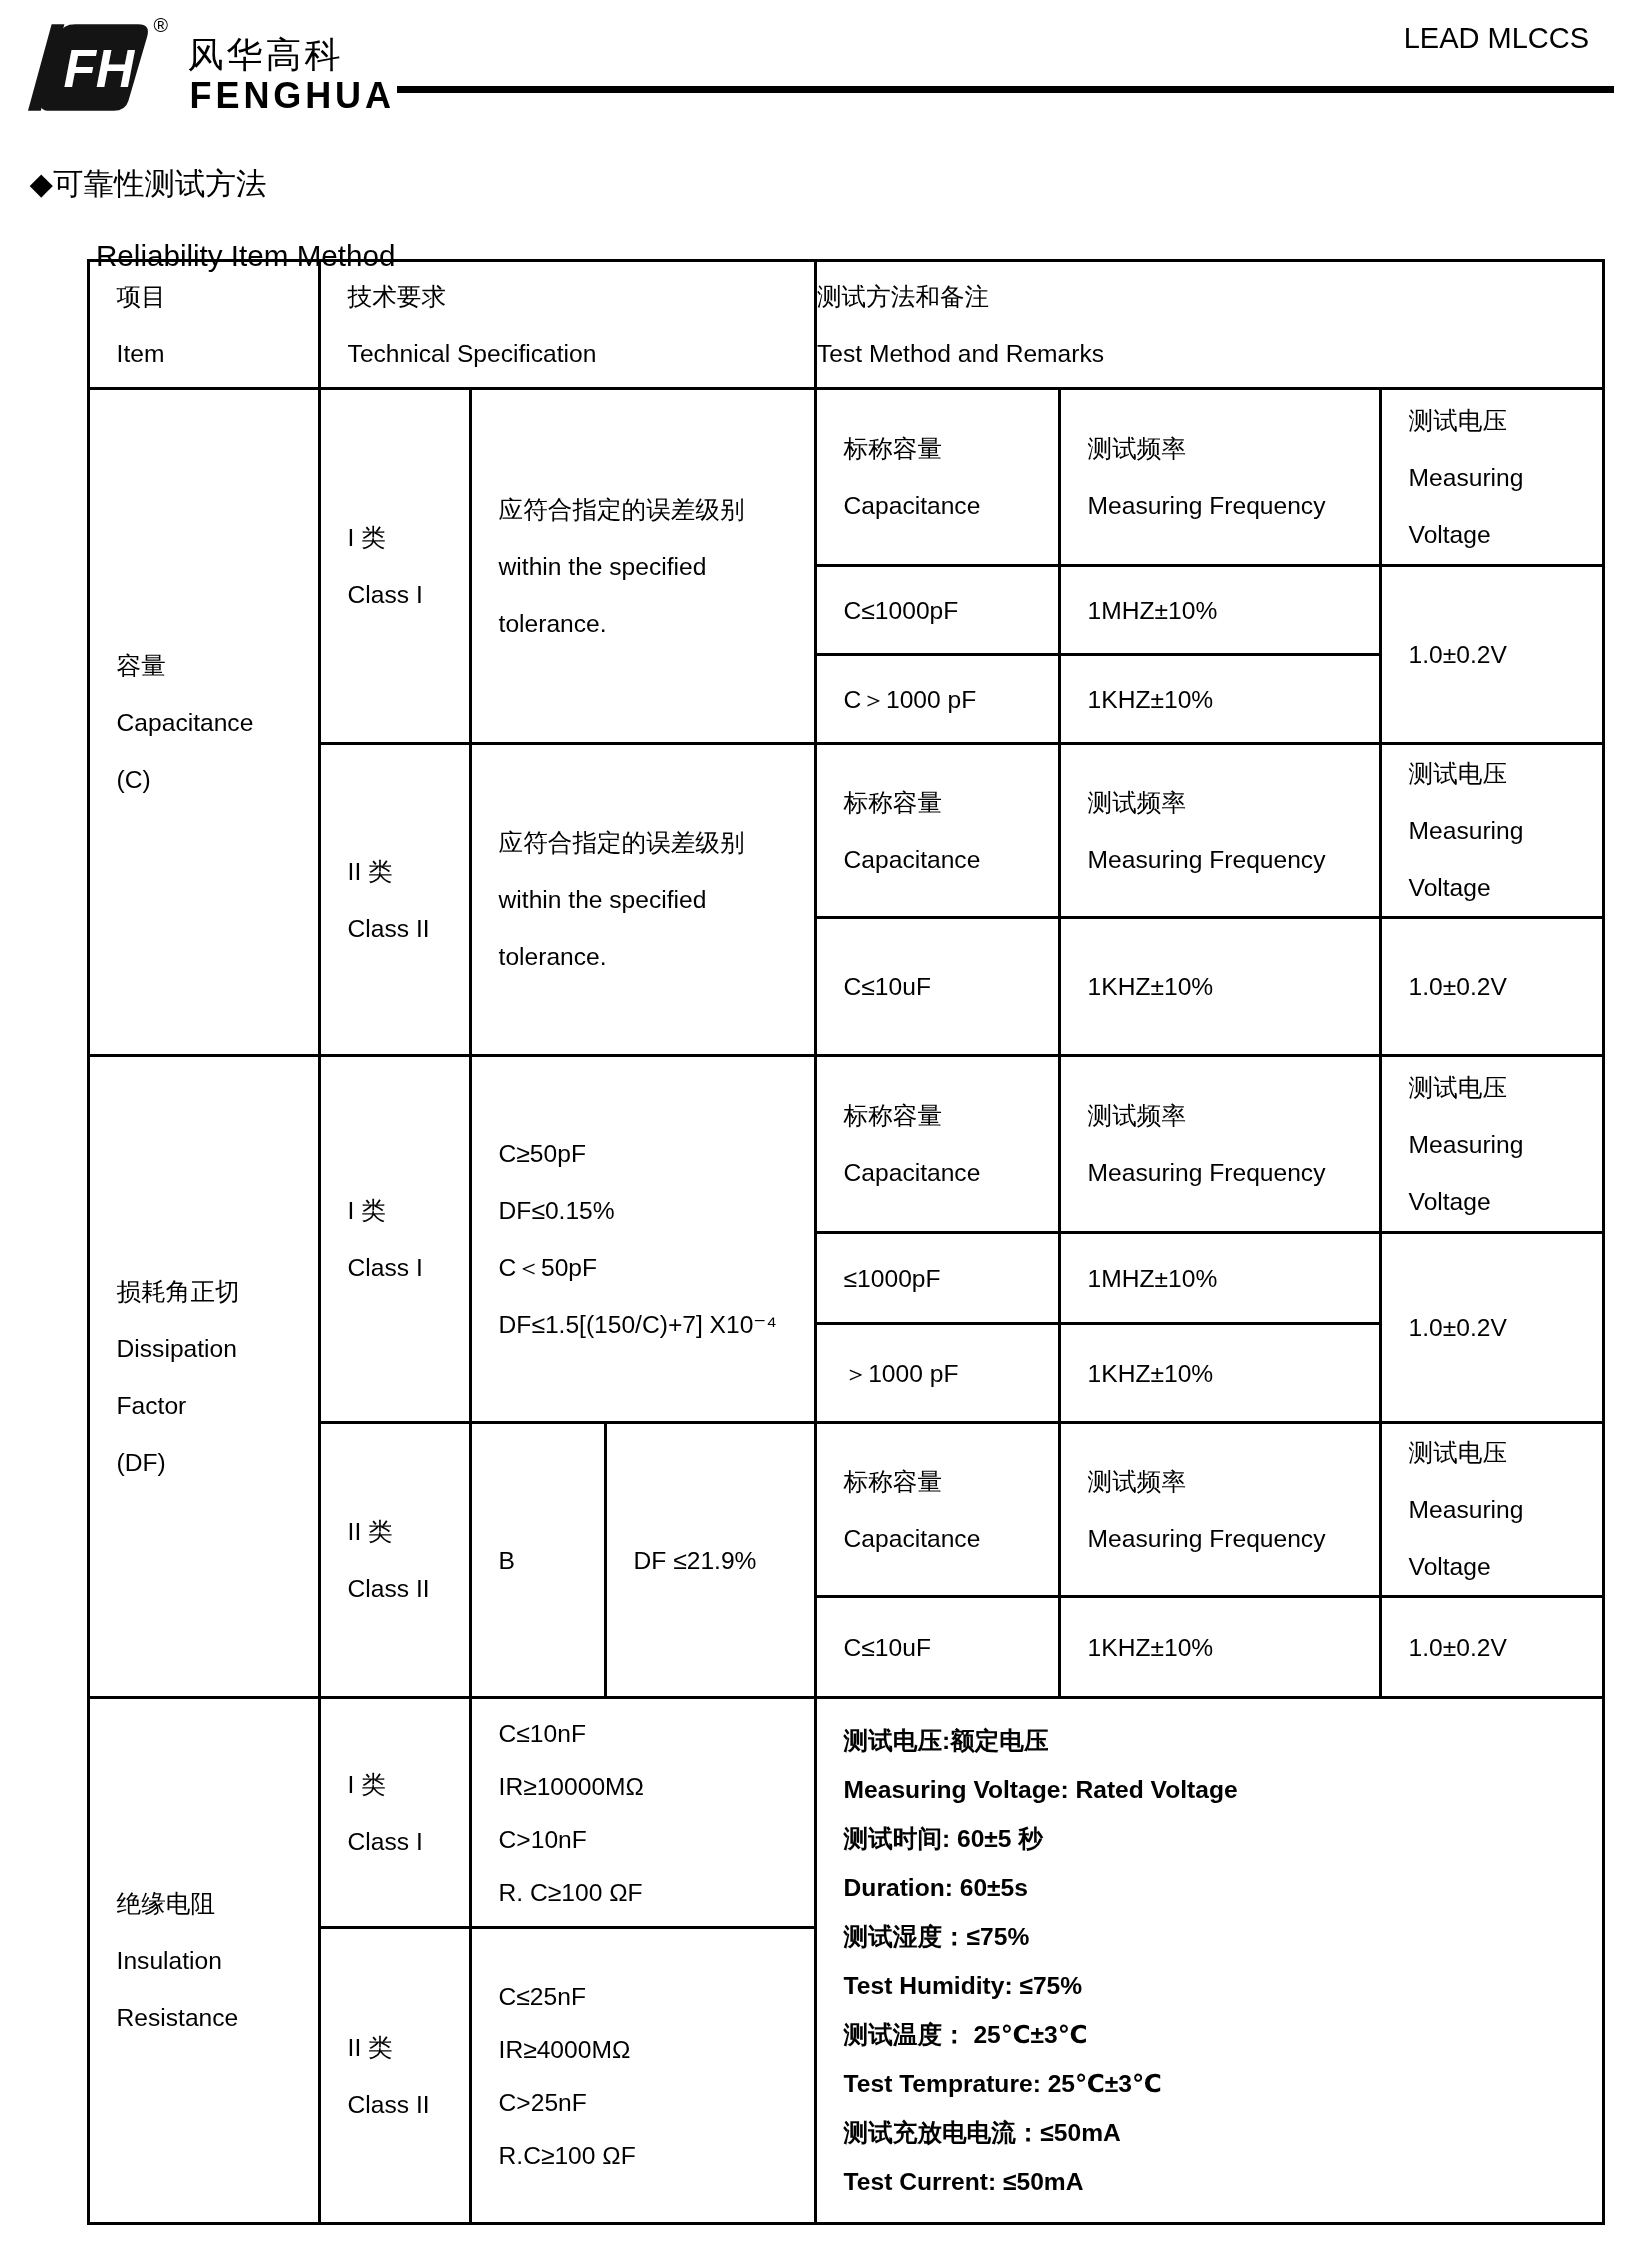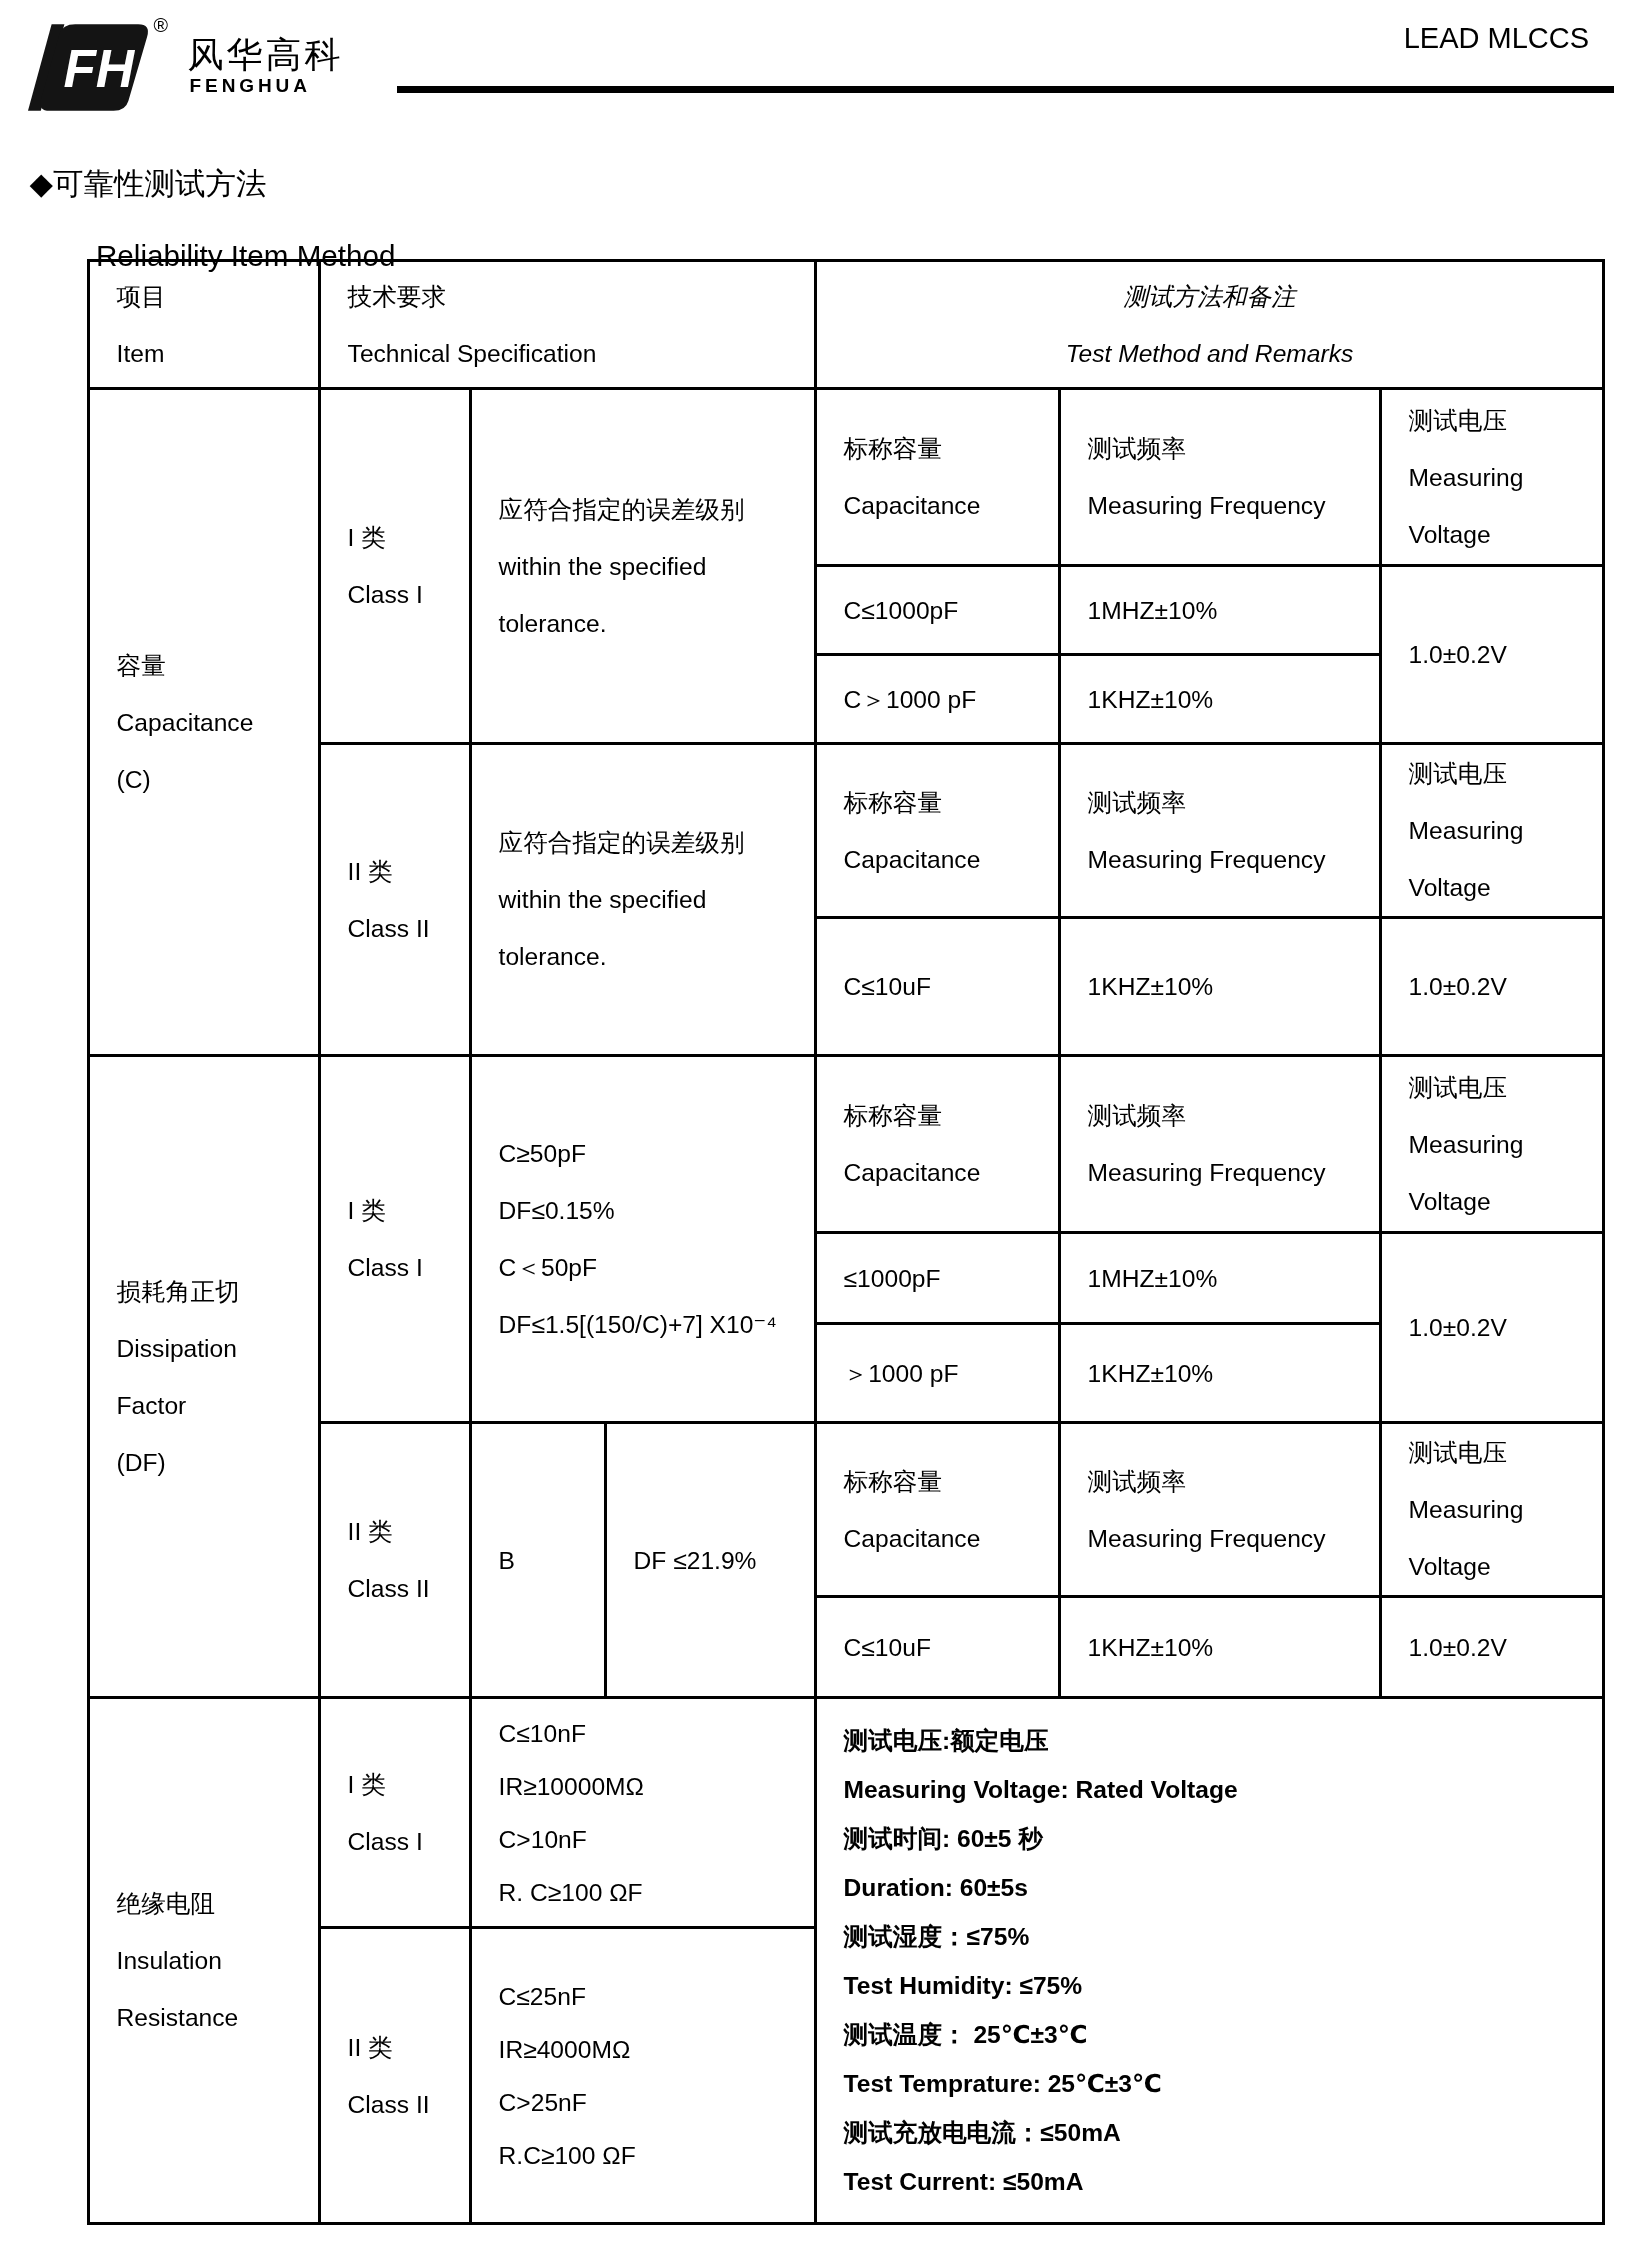--- a/index.html
+++ b/index.html
@@ -7,30 +7,30 @@
   body {
     width:1651px; height:2245px; position:relative;
     font-family:"Liberation Sans","DejaVu Sans",sans-serif;
     color:#000;
   }
   
   .logo-wrap { position:absolute; left:27.6px; top:13.8px; width:355px; height:99px; }
   .emblem { position:absolute; left:0; top:7.9px; }
   .reg-mark { position:absolute; left:126px; top:0px; font-size:19.7px; }
   .brand-cn { position:absolute; left:160px; top:17.7px; font-size:36px; font-weight:normal; letter-spacing:3px; }
-  .brand-en { position:absolute; left:162px; top:61px; font-size:19px; font-weight:bold; letter-spacing:3.9px; }
+  .brand-en { position:absolute; left:162px; top:61px; font-size:36px; font-weight:bold; letter-spacing:3.9px; }
   .product-title { position:absolute; top:21.7px; right:62px; font-size:29px; font-weight:normal; }
   .head-rule { position:absolute; left:397px; top:86px; width:1217px; height:6.9px; background:#000; }
   
   .doc-title-cn { position:absolute; left:29.6px; top:164px; font-size:30.5px; }
   .doc-title-en { position:absolute; left:96px; top:239px; font-size:29.6px; }
   
   table.spec { position:absolute; left:87px; top:259px; border-collapse:collapse; table-layout:fixed; border:3.9px solid #000; }
   table.spec td { border:3px solid #000; vertical-align:middle; padding:0 0 0 26.6px; font-size:24.6px; }
-  table.spec td.center { padding:0; text-align:center;font-style:italic; }
+  table.spec td.center { padding:0; text-align:left; }
   .ln { line-height:57px; white-space:nowrap; }
   .ln-sm { line-height:53px; white-space:nowrap; }
   .ln-cond { line-height:49px; white-space:nowrap; }
   td.cond-cell { vertical-align:middle; padding-left:23.6px;font-weight:bold; }
 </style>
 </head>
 <body>
 
 <div class="logo-wrap">
   <svg class="emblem" width="123" height="91" viewBox="0 0 125 92">

